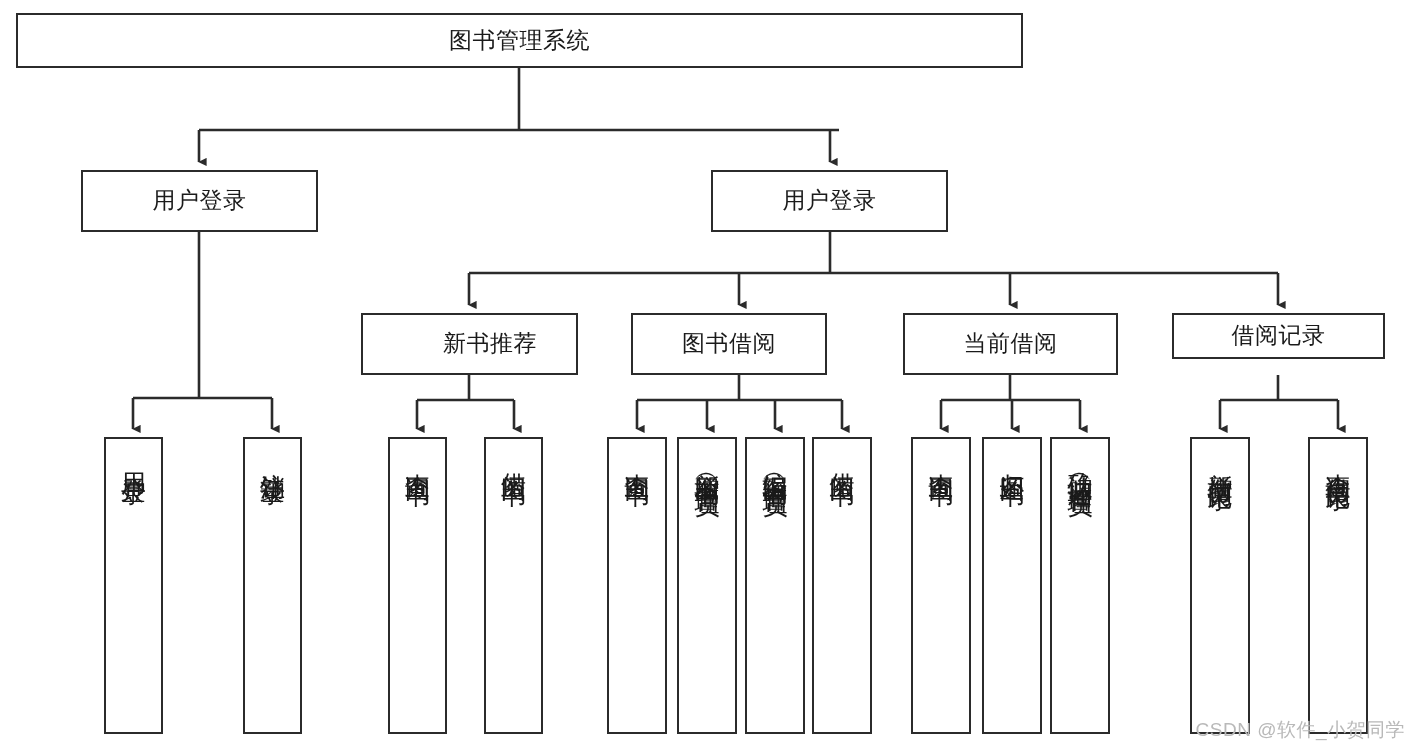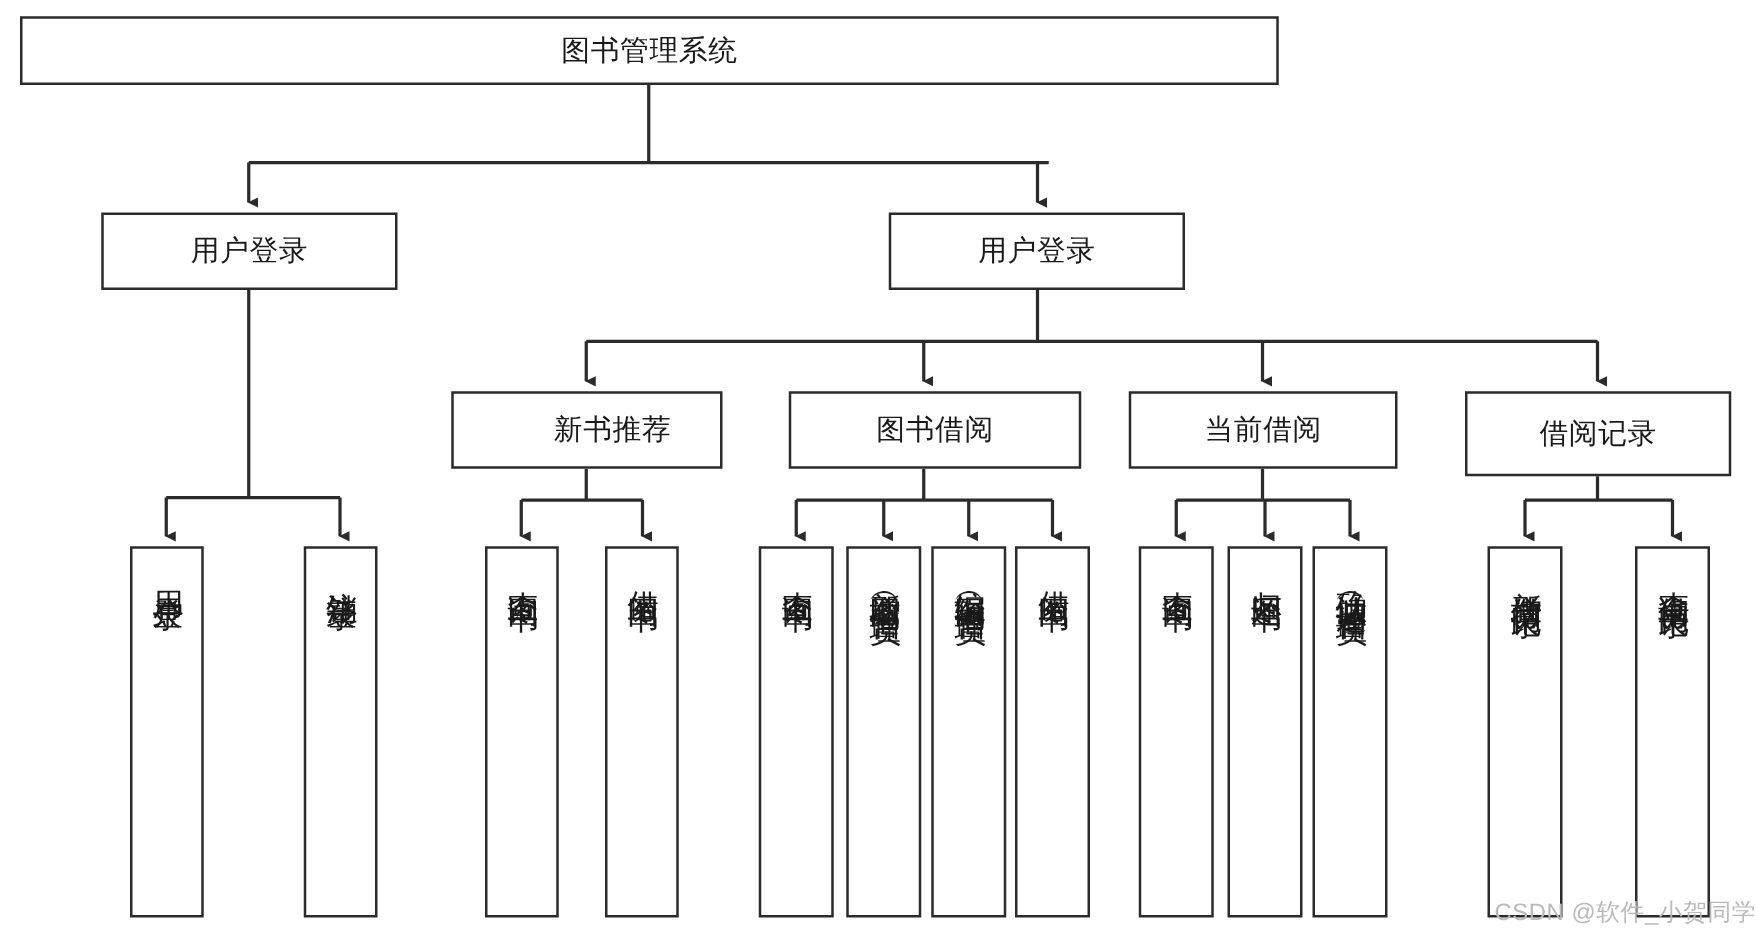--- a/index.html
+++ b/index.html
@@ -134,27 +134,27 @@
   <div class="node horiz" style="left:81px; top:170px; width:237px; height:62px;">
     <span class="node-label">用户登录</span>
   </div>
   <div class="node horiz" style="left:711px; top:170px; width:237px; height:62px;">
     <span class="node-label">用户登录</span>
   </div>
 
   <div class="node horiz" style="left:361px; top:313px; width:217px; height:62px;padding-left:41px;">
     <span class="node-label">新书推荐</span>
   </div>
-  <div class="node horiz" style="left:631px; top:313px; width:234px; height:62px;">
+  <div class="node horiz" style="left:631px; top:313px; width:196px; height:62px;">
     <span class="node-label">图书借阅</span>
   </div>
   <div class="node horiz" style="left:903px; top:313px; width:215px; height:62px;">
     <span class="node-label">当前借阅</span>
   </div>
-  <div class="node horiz" style="left:1172px; top:313px; width:213px; height:68px;">
+  <div class="node horiz" style="left:1172px; top:313px; width:213px; height:46px;">
     <span class="node-label">借阅记录</span>
   </div>
 
   <div class="node vert" style="left:104px; top:437px; width:59px; height:297px;">
     <span class="node-label">用户登录</span>
   </div>
   <div class="node vert" style="left:243px; top:437px; width:59px; height:297px;">
     <span class="node-label">注销登录</span>
   </div>
   <div class="node vert" style="left:388px; top:437px; width:59px; height:297px;">

